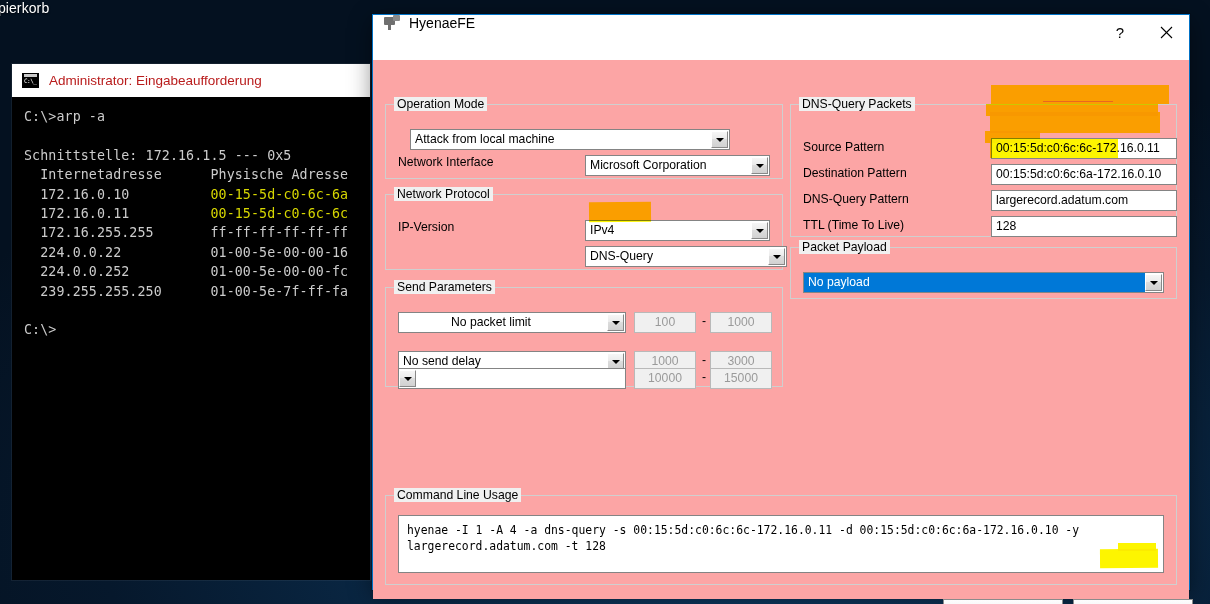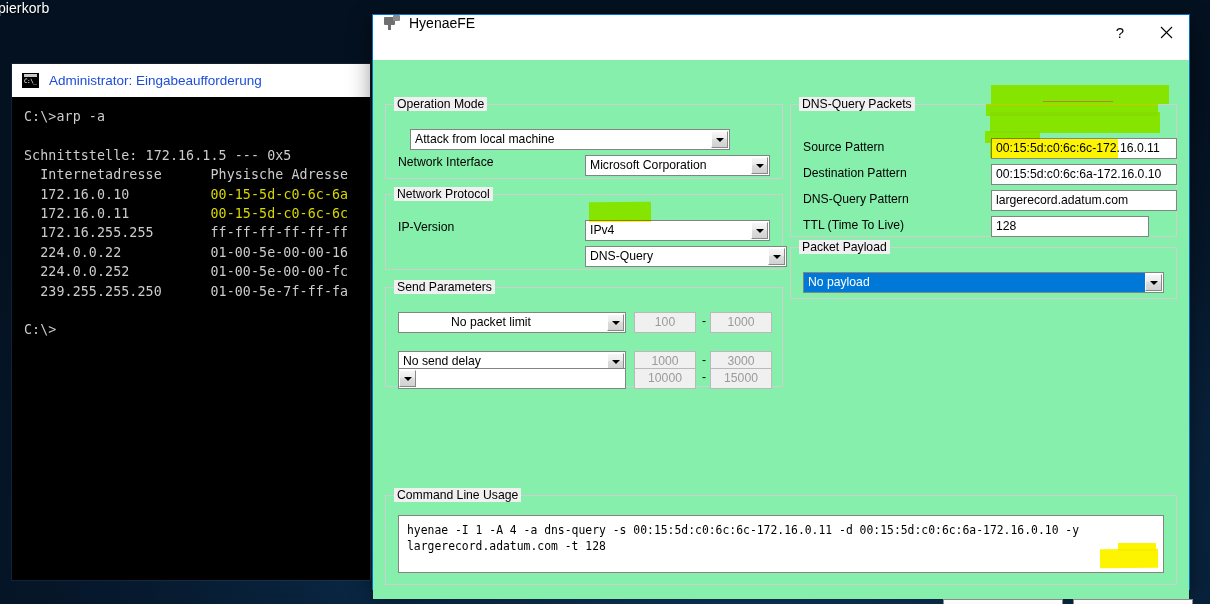--- a/index.html
+++ b/index.html
@@ -57,21 +57,21 @@
     background: #c8c8c8;
   }
   #console-icon::after {
     content: "C:\\_";
     position: absolute; left: 1px; top: 3px;
     font-family: "DejaVu Sans Mono", monospace;
     font-size: 6px; line-height: 7px; color: #ffffff;
     letter-spacing: -0.5px;
   }
   #console-title-text {
-    color: #1d4ed8;
+    color: #b91c1c;
     font-size: 13.5px;
     white-space: nowrap;
   }
   #console-body {
     padding: 10px 12px 0 12px;
     font-family: "DejaVu Sans Mono", monospace;
     font-size: 13.3px;
     line-height: 19.4px;
     color: #cccccc;
     white-space: pre;
@@ -125,21 +125,21 @@
     display: flex; align-items: center; justify-content: center;
     font-size: 15px; color: #000;
     font-family: "Liberation Sans", sans-serif;
     cursor: default;
   }
   .win-btn svg { display: block; }
 
   #dialog-body {
     position: relative;
     width: 816px; height: 539px;
-    background: #86efac;
+    background: #fca5a5;
   }
 
   
   .group {
     position: absolute;
     border: 1px solid #cfcfcf;
     border-radius: 0;
   }
   .group > .legend {
     position: absolute;
@@ -379,21 +379,21 @@
       <div class="lbl" style="left:430px; top:80px;">Source Pattern</div>
       <div class="tbox" style="left:618px; top:78px; width:186px;">00:15:5d:c0:6c:6c-172.16.0.11</div>
 
       <div class="lbl" style="left:430px; top:106px;">Destination Pattern</div>
       <div class="tbox" style="left:618px; top:104px; width:186px;">00:15:5d:c0:6c:6a-172.16.0.10</div>
 
       <div class="lbl" style="left:430px; top:132px;">DNS-Query Pattern</div>
       <div class="tbox" style="left:618px; top:130px; width:186px;">largerecord.adatum.com</div>
 
       <div class="lbl" style="left:430px; top:158px;">TTL (Time To Live)</div>
-      <div class="tbox" style="left:618px; top:156px; width:158px;">128</div>
+      <div class="tbox" style="left:618px; top:156px; width:186px;">128</div>
 
       <div class="group" style="left:417px; top:187px; width:387px; height:52px;">
         <div class="legend">Packet Payload</div>
       </div>
       <div class="combo selected" style="left:430px; top:212px; width:361px;">
         <div class="val">No payload</div>
         <div class="arrow">
             <i></i>
           </div>
       </div>

